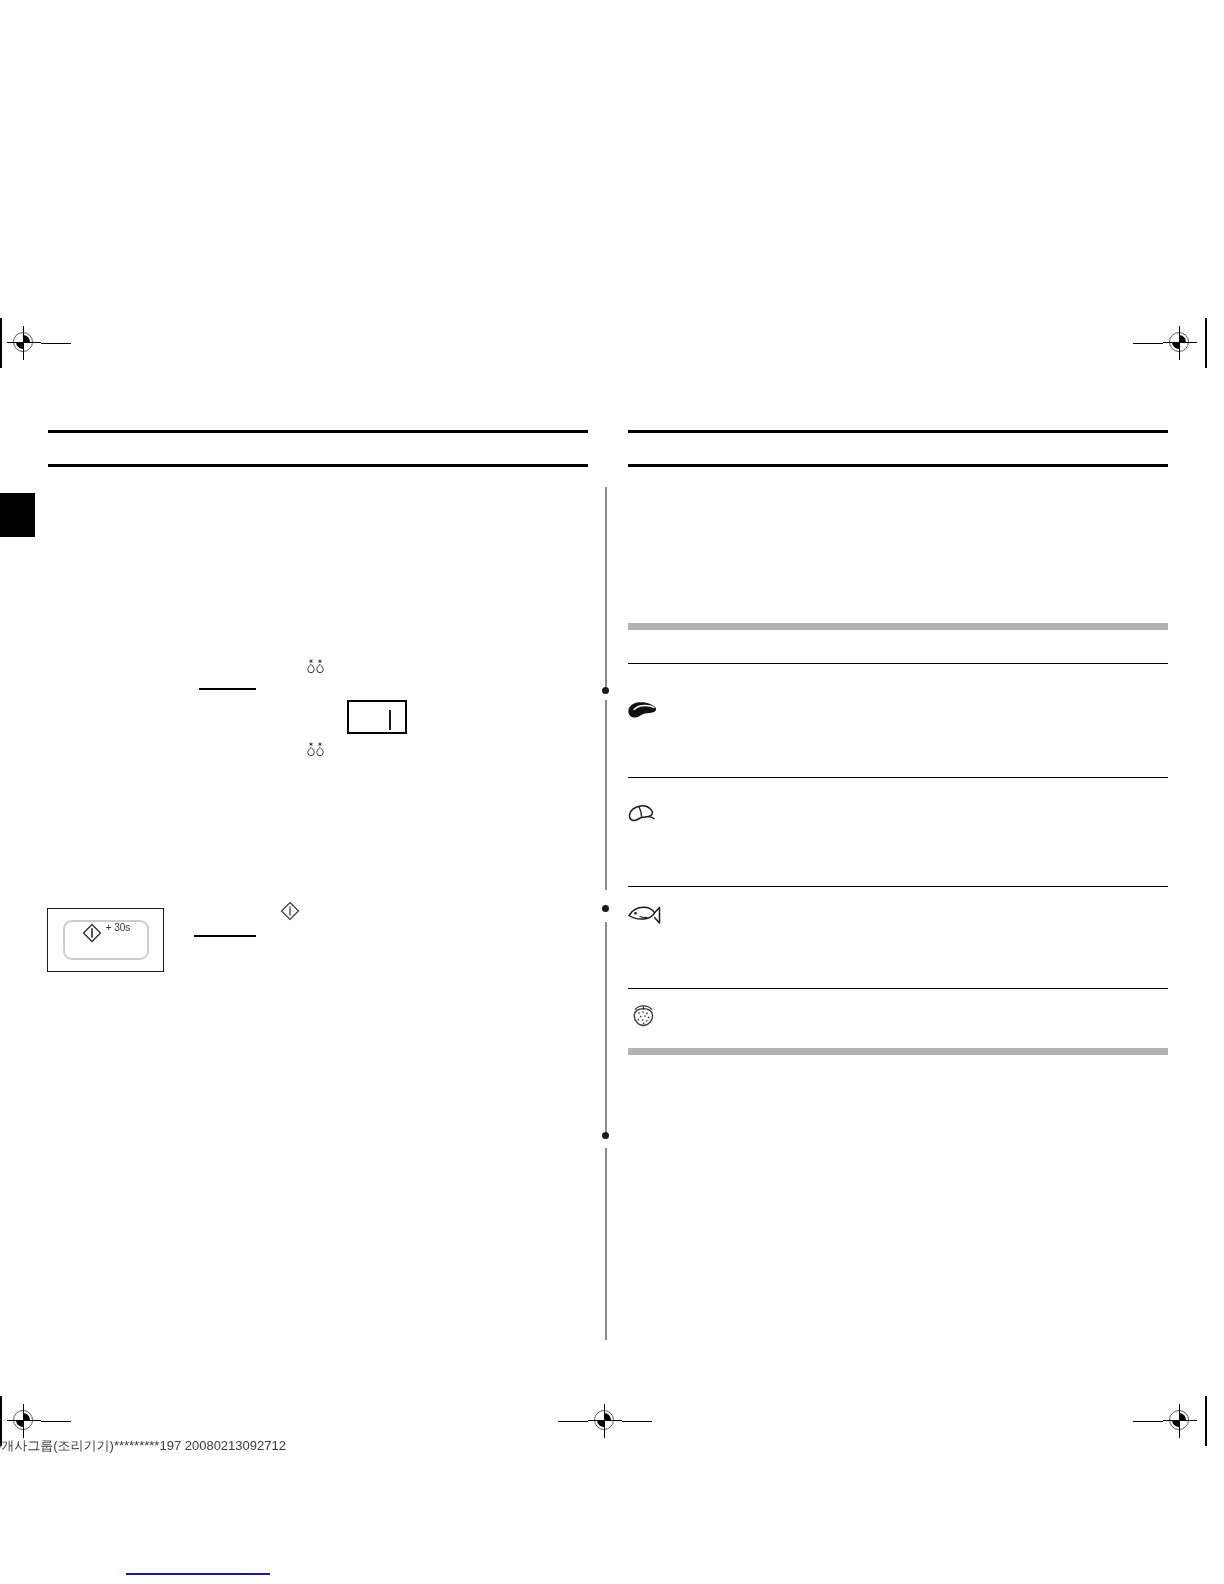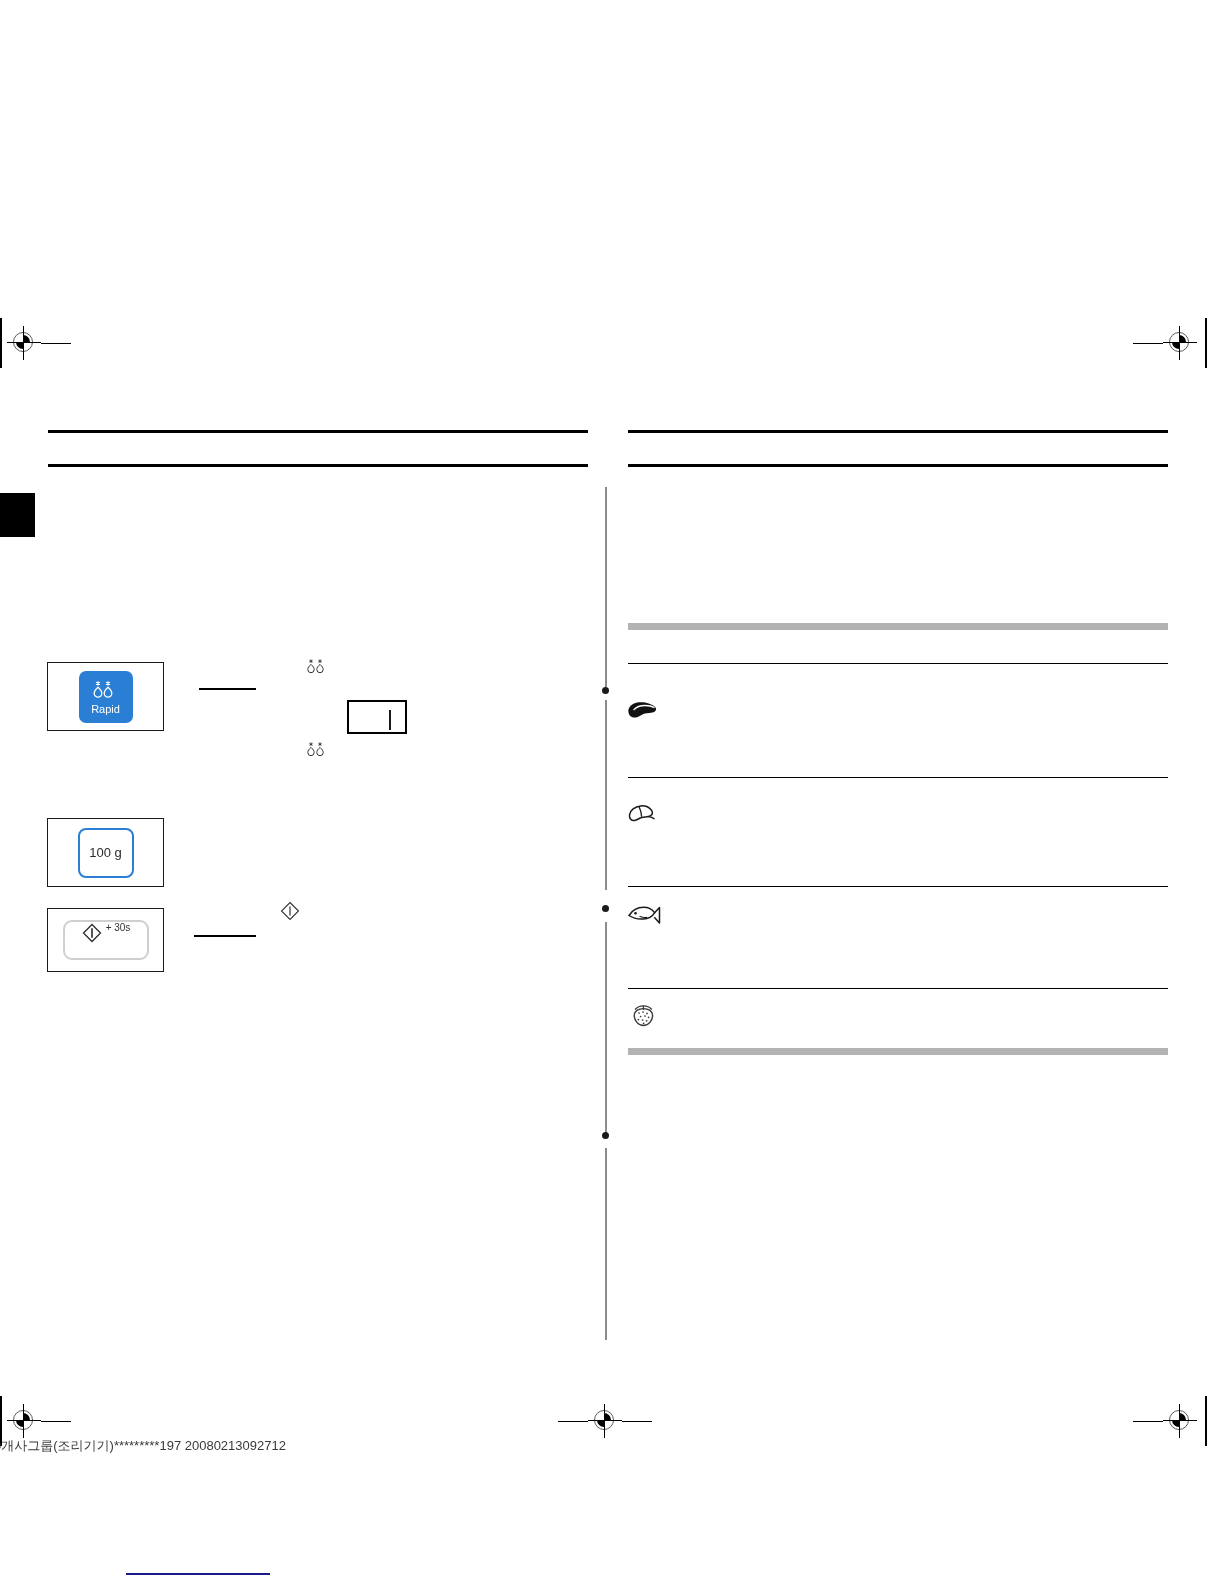--- a/index.html
+++ b/index.html
@@ -222,35 +222,20 @@
     <div class="hbar"></div>
   </div>
   <div class="reg-tail" style="left:1133px; top:343px; width:30px;"></div>
   <div class="edge-tick" style="left:1205px; top:318px; width:2px; height:50px;"></div>
 
   <div class="rule-black" style="left:48px; top:430px; width:540px; height:3px;"></div>
   <div class="rule-black" style="left:48px; top:464px; width:540px; height:3px;"></div>
 
   <div class="tab-marker" style="left:0px; top:493px; width:35px; height:44px;"></div>
 
-  <div class="illu-frame" style="left:47px; top:662px; width:117px; height:69px;">
-    <div class="key-rapid">
-      <span class="glyph">
-        <svg width="30" height="24" viewBox="0 0 30 24" aria-hidden="true">
-          <g stroke="#ffffff" stroke-width="1.1" fill="none">
-            <path d="M7 3.2v4.2M5 4.1l4 2.4M9 4.1l-4 2.4"></path>
-            <path d="M17 3.2v4.2M15 4.1l4 2.4M19 4.1l-4 2.4"></path>
-          </g>
-          <path d="M7 9.2c2.6 2.3 3.8 4.2 3.8 6.1a3.8 3.8 0 0 1-7.6 0c0-1.9 1.2-3.8 3.8-6.1z" fill="none" stroke="#ffffff" stroke-width="1.3"></path>
-          <path d="M17 9.2c2.6 2.3 3.8 4.2 3.8 6.1a3.8 3.8 0 0 1-7.6 0c0-1.9 1.2-3.8 3.8-6.1z" fill="none" stroke="#ffffff" stroke-width="1.3"></path>
-        </svg>
-      </span>
-      <span class="kw-label">Rapid</span>
-    </div>
-  </div>
   <div class="leader-line" style="left:199px; top:688px; width:57px;"></div>
 
   <div class="icon-abs" style="left:305px; top:657px;">
     <svg width="26" height="22" viewBox="0 0 26 22" aria-hidden="true">
       <g stroke="#333" stroke-width="0.9" fill="none">
         <path d="M6 2.5v3.4M4.4 3.2l3.2 2M7.6 3.2l-3.2 2"></path>
         <path d="M15 2.5v3.4M13.4 3.2l3.2 2M16.6 3.2l-3.2 2"></path>
       </g>
       <path d="M6 7.4c2.2 2 3.2 3.5 3.2 5.1a3.2 3.2 0 0 1-6.4 0c0-1.6 1-3.1 3.2-5.1z" fill="none" stroke="#333" stroke-width="1"></path>
       <path d="M15 7.4c2.2 2 3.2 3.5 3.2 5.1a3.2 3.2 0 0 1-6.4 0c0-1.6 1-3.1 3.2-5.1z" fill="none" stroke="#333" stroke-width="1"></path>
@@ -265,25 +250,20 @@
     <svg width="26" height="22" viewBox="0 0 26 22" aria-hidden="true">
       <g stroke="#333" stroke-width="0.9" fill="none">
         <path d="M6 2.5v3.4M4.4 3.2l3.2 2M7.6 3.2l-3.2 2"></path>
         <path d="M15 2.5v3.4M13.4 3.2l3.2 2M16.6 3.2l-3.2 2"></path>
       </g>
       <path d="M6 7.4c2.2 2 3.2 3.5 3.2 5.1a3.2 3.2 0 0 1-6.4 0c0-1.6 1-3.1 3.2-5.1z" fill="none" stroke="#333" stroke-width="1"></path>
       <path d="M15 7.4c2.2 2 3.2 3.5 3.2 5.1a3.2 3.2 0 0 1-6.4 0c0-1.6 1-3.1 3.2-5.1z" fill="none" stroke="#333" stroke-width="1"></path>
     </svg>
   </div>
 
-  <div class="illu-frame" style="left:47px; top:818px; width:117px; height:69px;">
-    <div class="key-weight">
-      <span>100 g</span>
-    </div>
-  </div>
 
   <div class="illu-frame" style="left:47px; top:908px; width:117px; height:64px;">
     <div class="key-start">
       <span class="glyph">
         <svg width="22" height="22" viewBox="0 0 22 22" aria-hidden="true">
           <path d="M11 2.5 19.5 11 11 19.5 2.5 11z" fill="none" stroke="#2b2b2b" stroke-width="1.3"></path>
           <path d="M11 6.2v9.6" stroke="#2b2b2b" stroke-width="1.6"></path>
         </svg>
       </span>
       <span class="ks-label">+ 30s</span>

